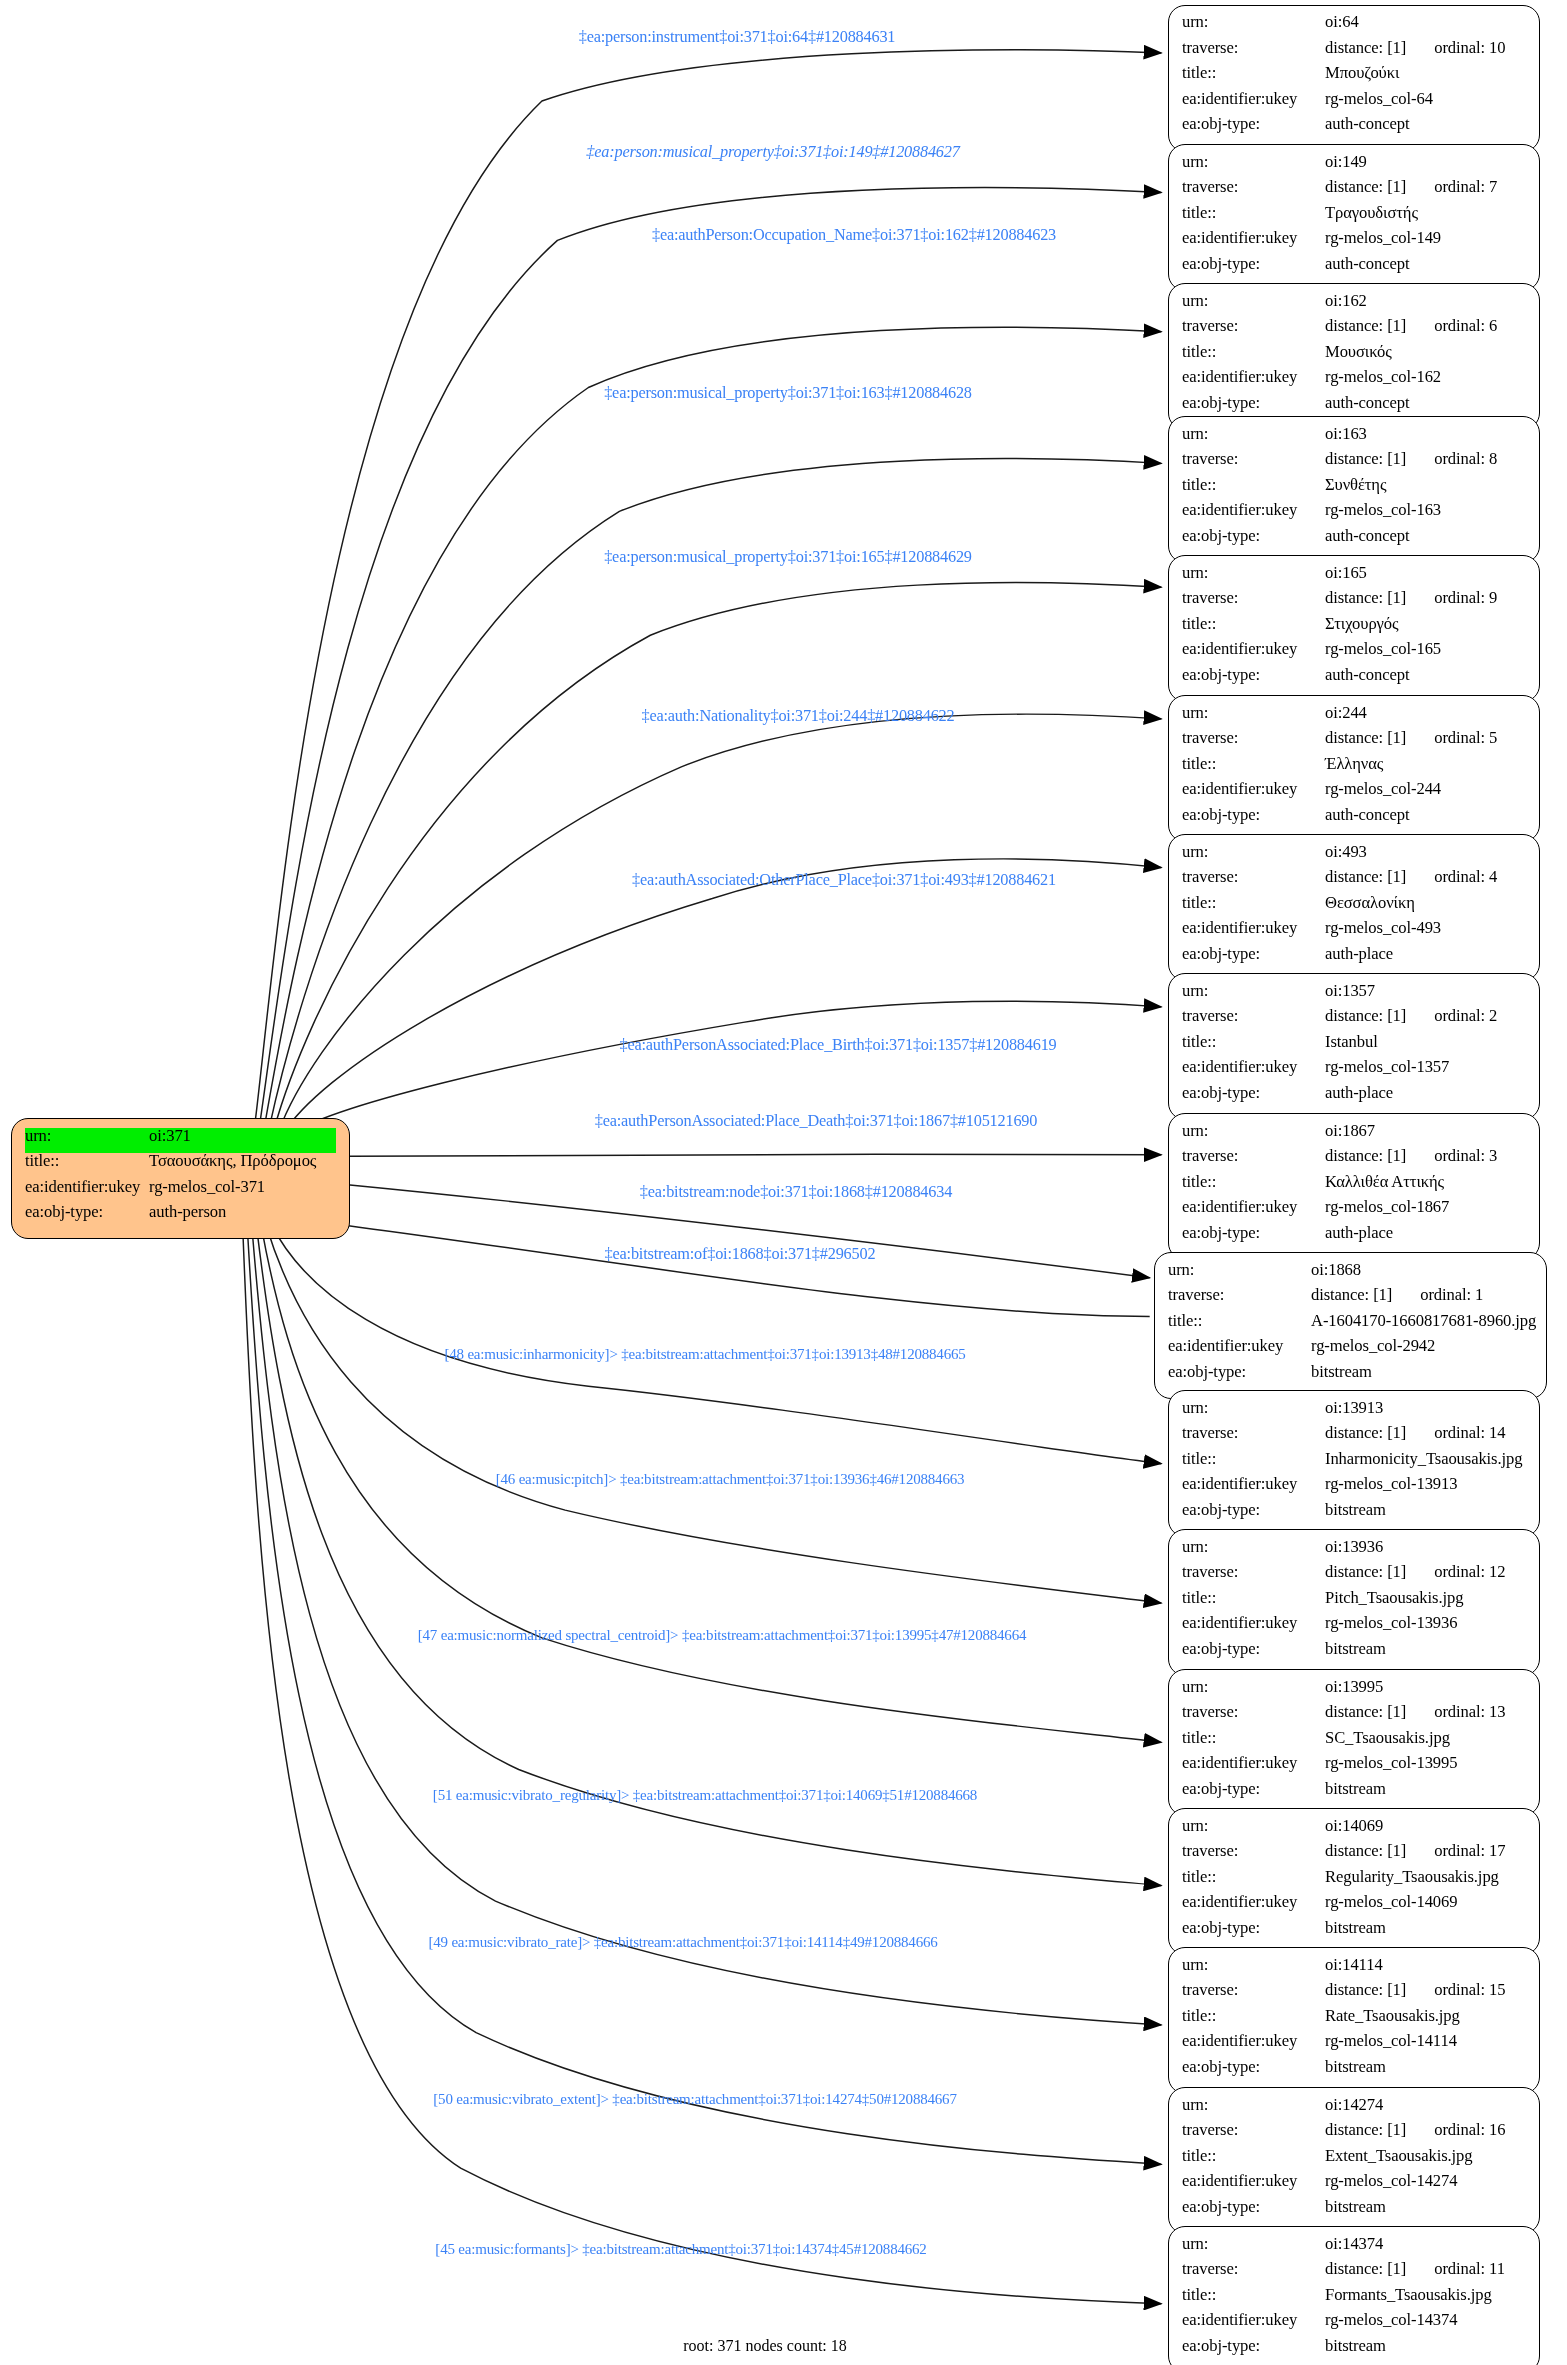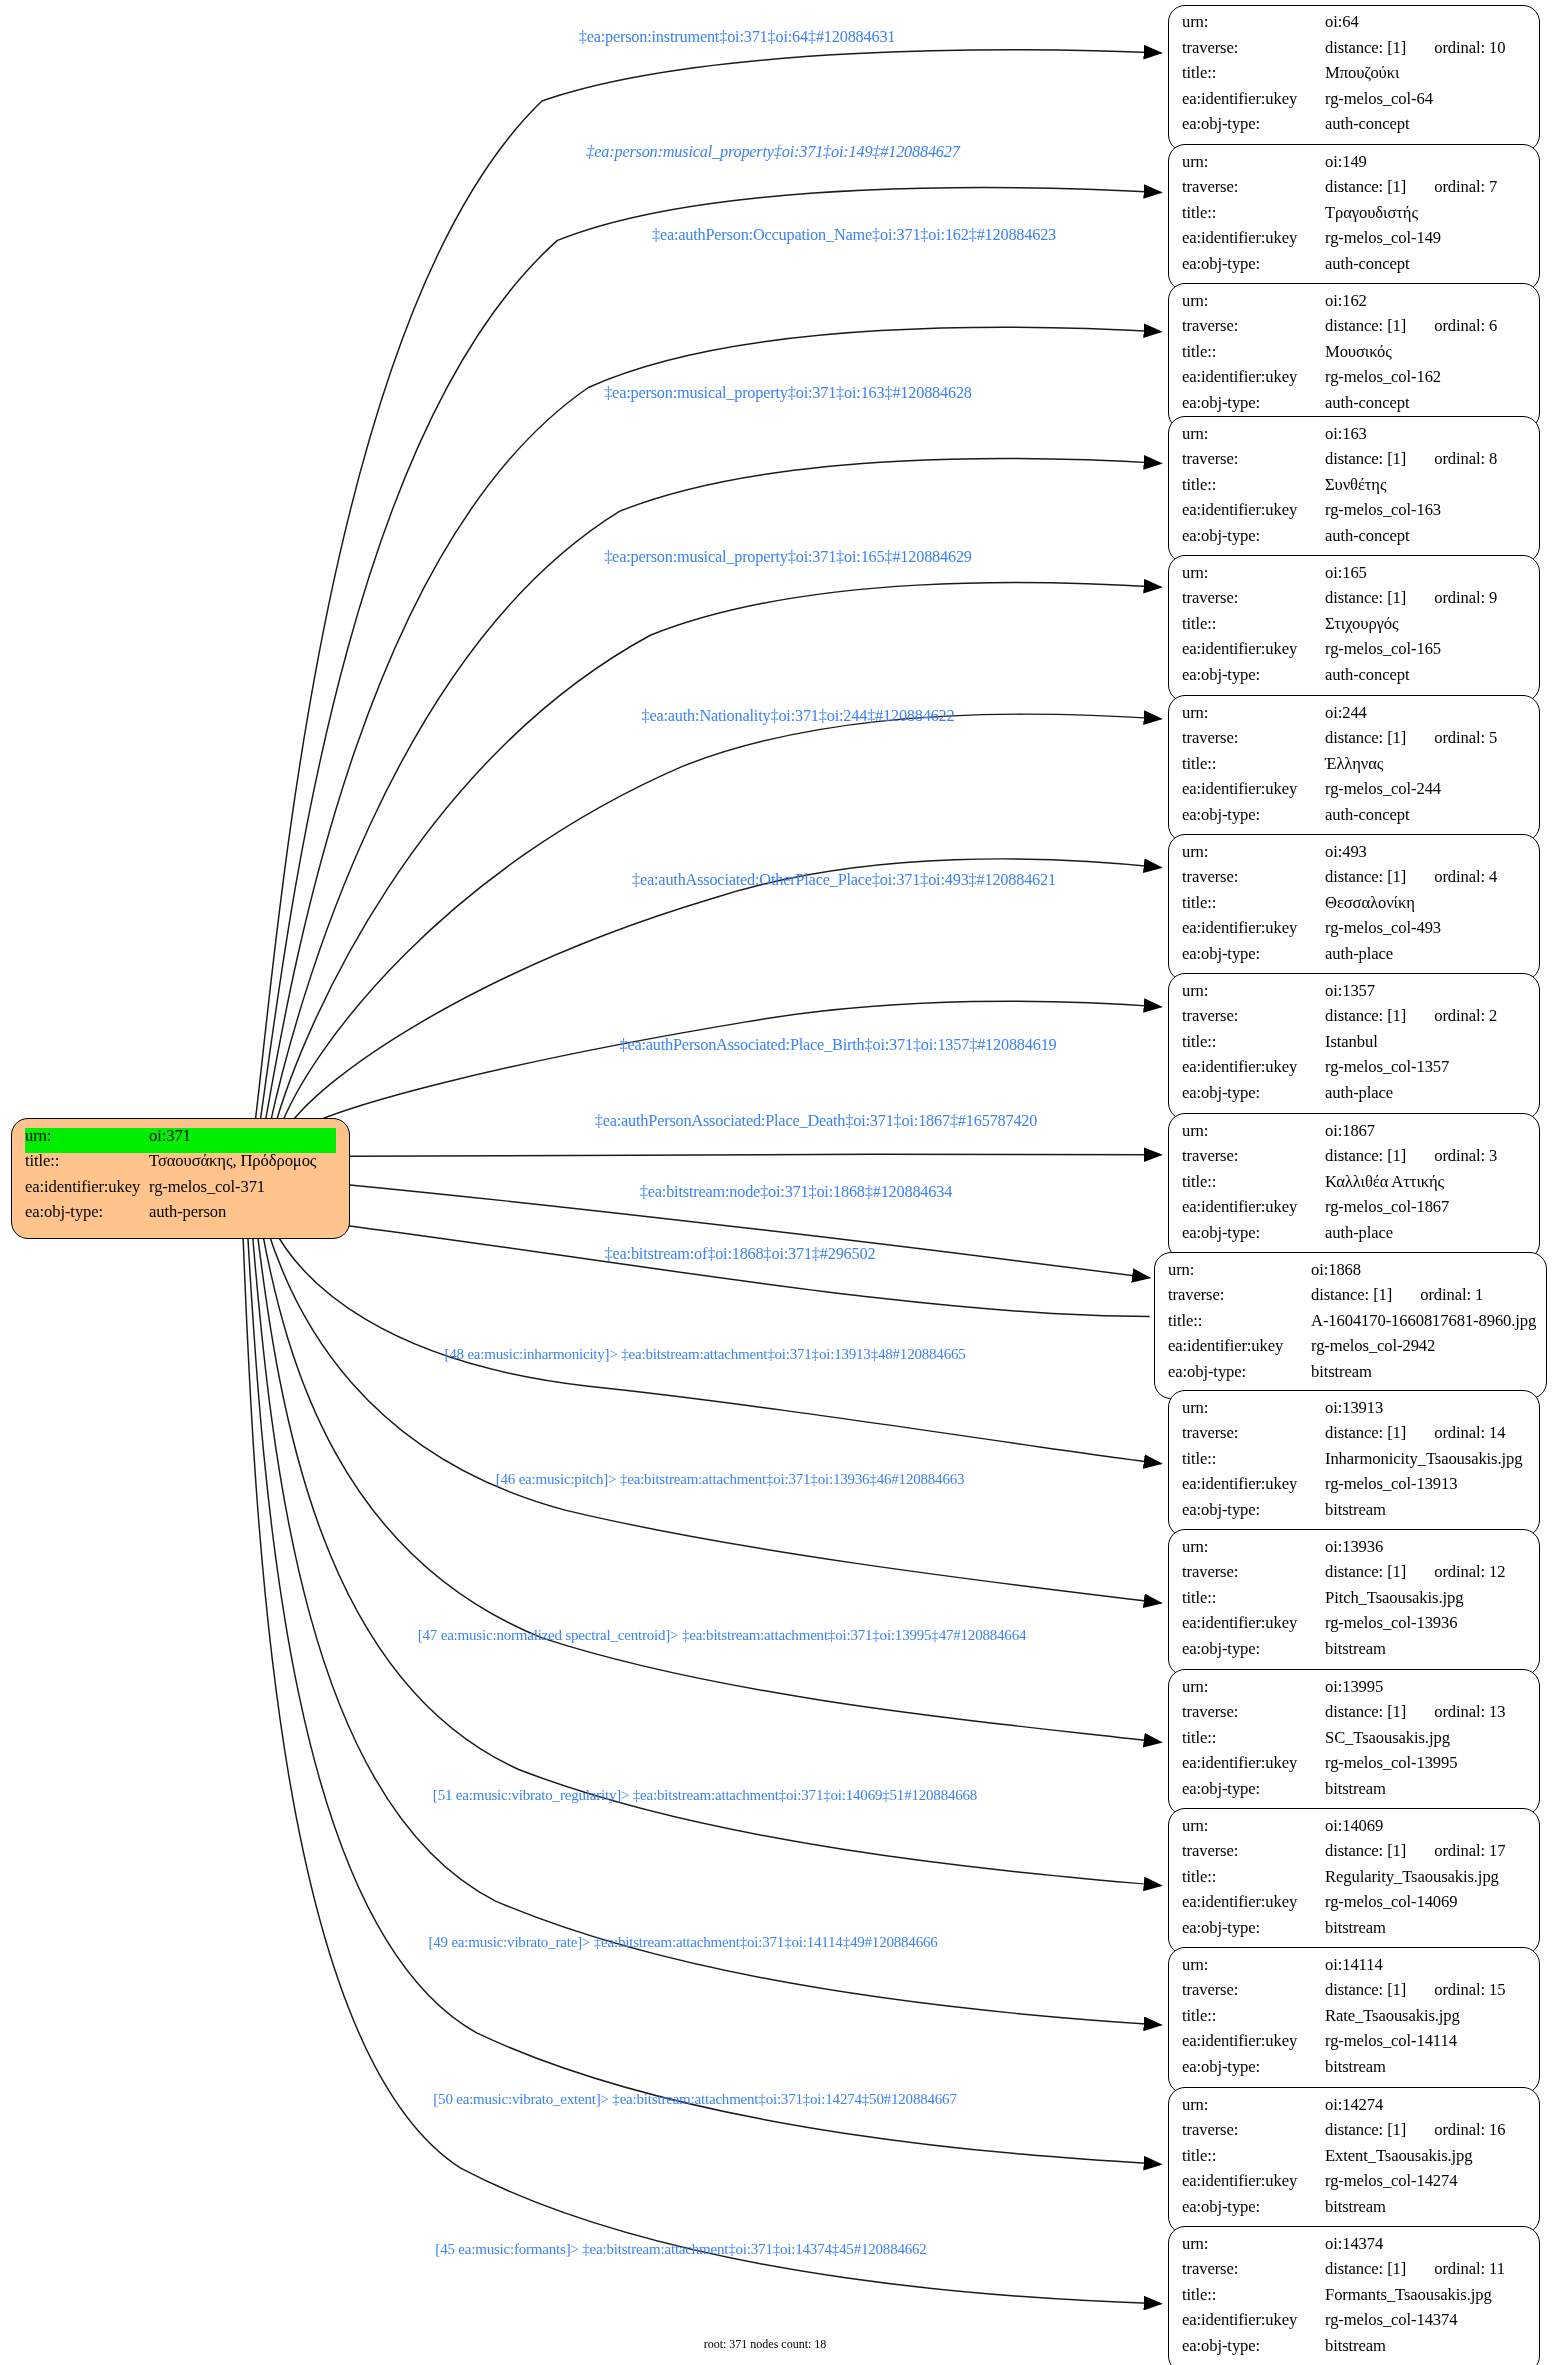--- a/index.html
+++ b/index.html
@@ -76,21 +76,21 @@
     color: #3b82f6;
     letter-spacing: -0.2px;
     transform: translateX(-50%);
   }
   .edge-label.small {
     font-size: 15px;
     margin-top: 8px;
   }
   .footer {
     position: absolute;
-    font-size: 12px;
+    font-size: 16px;
     white-space: nowrap;
     transform: translateX(-50%);
   }
   svg path { fill: none; stroke: #1a1a1a; stroke-width: 1.9; }
   svg polygon { fill: #000000; stroke: none; }
 </style>
 </head>
 <body>
 
 <div id="canvas">
@@ -550,21 +550,21 @@
   </div>
 
   <div class="edge-label" style="left:737px;  top:27px;">‡ea:person:instrument‡oi:371‡oi:64‡#120884631</div>
   <div class="edge-label" style="left:773px; top:142px;font-style:italic;">‡ea:person:musical_property‡oi:371‡oi:149‡#120884627</div>
   <div class="edge-label" style="left:838px; top:225px;margin-left:16px;">‡ea:authPerson:Occupation_Name‡oi:371‡oi:162‡#120884623</div>
   <div class="edge-label" style="left:788px; top:383px;">‡ea:person:musical_property‡oi:371‡oi:163‡#120884628</div>
   <div class="edge-label" style="left:788px; top:547px;">‡ea:person:musical_property‡oi:371‡oi:165‡#120884629</div>
   <div class="edge-label" style="left:798px; top:706px;">‡ea:auth:Nationality‡oi:371‡oi:244‡#120884622</div>
   <div class="edge-label" style="left:844px; top:870px;">‡ea:authAssociated:OtherPlace_Place‡oi:371‡oi:493‡#120884621</div>
   <div class="edge-label" style="left:838px; top:1035px;">‡ea:authPersonAssociated:Place_Birth‡oi:371‡oi:1357‡#120884619</div>
-  <div class="edge-label" style="left:816px; top:1111px;">‡ea:authPersonAssociated:Place_Death‡oi:371‡oi:1867‡#165787420</div>
+  <div class="edge-label" style="left:816px; top:1111px;">‡ea:authPersonAssociated:Place_Death‡oi:371‡oi:1867‡#105121690</div>
   <div class="edge-label" style="left:796px; top:1182px;">‡ea:bitstream:node‡oi:371‡oi:1868‡#120884634</div>
   <div class="edge-label" style="left:728px;  top:1244px;margin-left:12px;">‡ea:bitstream:of‡oi:1868‡oi:371‡#296502</div>
   <div class="edge-label small" style="left:705px; top:1338px;">[48 ea:music:inharmonicity]&gt; ‡ea:bitstream:attachment‡oi:371‡oi:13913‡48#120884665</div>
   <div class="edge-label small" style="left:730px; top:1463px;">[46 ea:music:pitch]&gt; ‡ea:bitstream:attachment‡oi:371‡oi:13936‡46#120884663</div>
   <div class="edge-label small" style="left:722px; top:1619px;">[47 ea:music:normalized spectral_centroid]&gt; ‡ea:bitstream:attachment‡oi:371‡oi:13995‡47#120884664</div>
   <div class="edge-label small" style="left:705px; top:1779px;">[51 ea:music:vibrato_regularity]&gt; ‡ea:bitstream:attachment‡oi:371‡oi:14069‡51#120884668</div>
   <div class="edge-label small" style="left:683px; top:1926px;">[49 ea:music:vibrato_rate]&gt; ‡ea:bitstream:attachment‡oi:371‡oi:14114‡49#120884666</div>
   <div class="edge-label small" style="left:695px; top:2083px;">[50 ea:music:vibrato_extent]&gt; ‡ea:bitstream:attachment‡oi:371‡oi:14274‡50#120884667</div>
   <div class="edge-label small" style="left:681px; top:2233px;">[45 ea:music:formants]&gt; ‡ea:bitstream:attachment‡oi:371‡oi:14374‡45#120884662</div>
 

